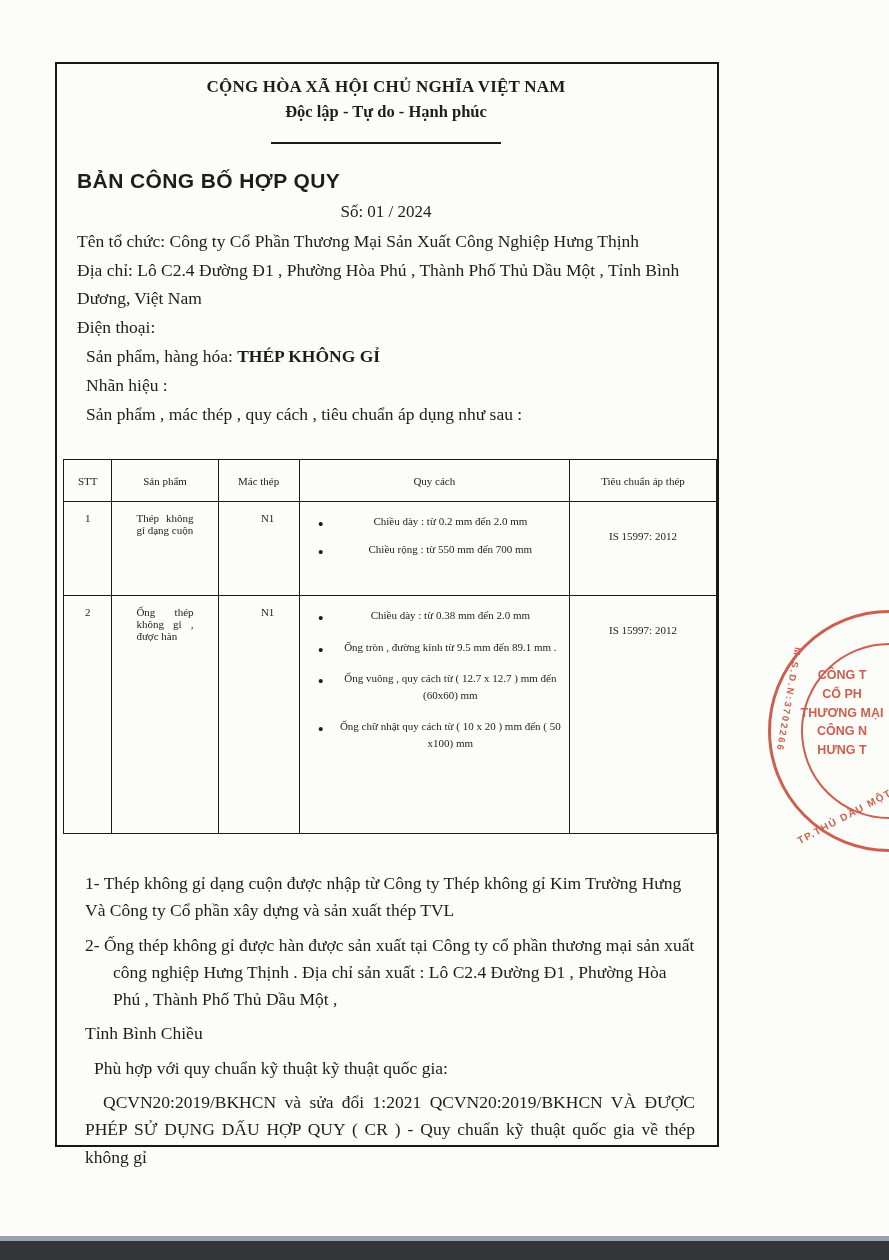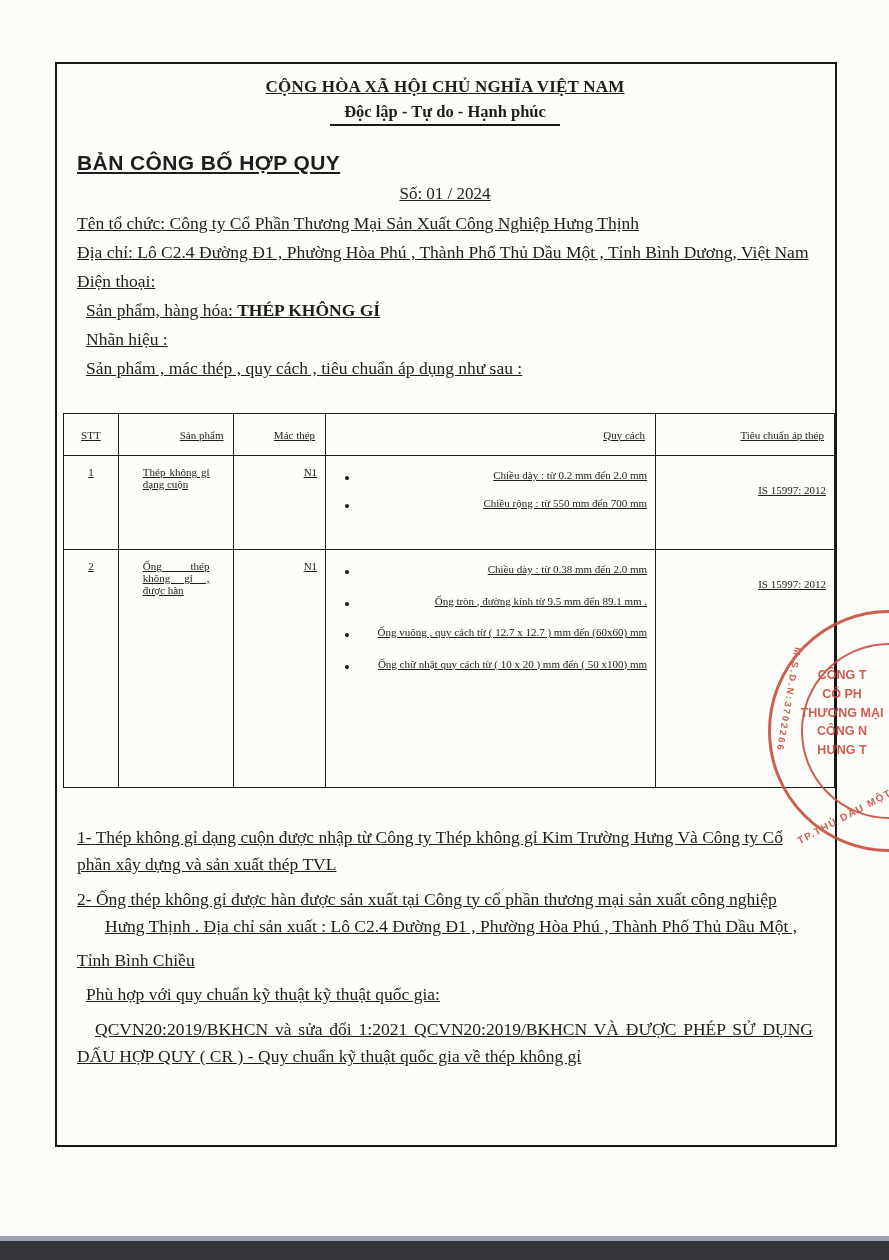--- a/index.html
+++ b/index.html
@@ -12,39 +12,38 @@
     background:#fcfcf8;
     overflow:hidden;
     font-family:"Liberation Serif","DejaVu Serif",serif;
     color:#1d1d1d;
     margin:0 auto;
   }
 
   .frame {
     position:absolute;
     left:55px; top:62px;
-    width:782px; height:1085px;
+    width:664px; height:1085px;
     border:2px solid #171717;
-    text-decoration:underline;
   }
 
   .content { padding:13px 22px 0 20px; }
 
   .nat-title {
     text-align:center;
     font-weight:bold;
     font-size:17px;
     letter-spacing:0.2px;
   }
   .motto-wrap { text-align:center; margin-top:5px; }
   .motto {
     display:inline-block;
     font-weight:bold;
     font-size:16.5px;
-    padding:0 14px 2px 14px;
+    padding:0 14px 20px 14px;
     border-bottom:2px solid #1a1a1a;
   }
 
   .doc-title {
     text-align:left;
     margin-top:25px;
     font-family:"Liberation Sans","DejaVu Sans",sans-serif;
     font-weight:bold;
     font-size:21px;
     letter-spacing:0.4px;
@@ -62,21 +61,21 @@
 
   table.spec {
     border-collapse:collapse;
     margin-top:31px;
     margin-left:6px;
     width:calc(100% - 6px);
     font-size:11px;
   }
   .spec th, .spec td {
     border:1.6px solid #1b1b1b;
-    text-align:right;
+    text-align:center;
     vertical-align:top;
   }
   .spec th {
     font-weight:normal;
     height:42px;
     vertical-align:middle;
     padding:2px 10px;
   }
   th.col-stt { text-align:center; padding:2px 4px; }
   td.cell-stt { text-align:center; padding:10px 4px; }
@@ -86,21 +85,21 @@
   td.cell-tc { padding:28px 8px; }
   tr.row1 td { height:94px; }
   tr.row2 td { height:238px; }
 
   ul.qc { list-style:none; margin:0; padding:0; line-height:1.5; }
   ul.qc li { position:relative; padding-left:34px; margin:0 0 11px 0; }
   ul.qc li::before { content:"•"; position:absolute; left:12px; top:-1px; font-size:17px; }
   tr.row2 ul.qc li { margin-bottom:15px; }
 
   .notes { margin-top:36px; padding:0 22px 0 20px; font-size:17.5px; line-height:1.56; }
-  .notes p { margin:0 0 7px 0; }
+  .notes p { margin:0 0 7px 8px; }
   .note-hang { padding-left:28px; text-indent:-28px; }
   .qcvn {
     text-align:justify;
     margin-left:-12px;
     margin-right:-4px;
     text-indent:18px;
     margin-top:1px;
   }
 
   

